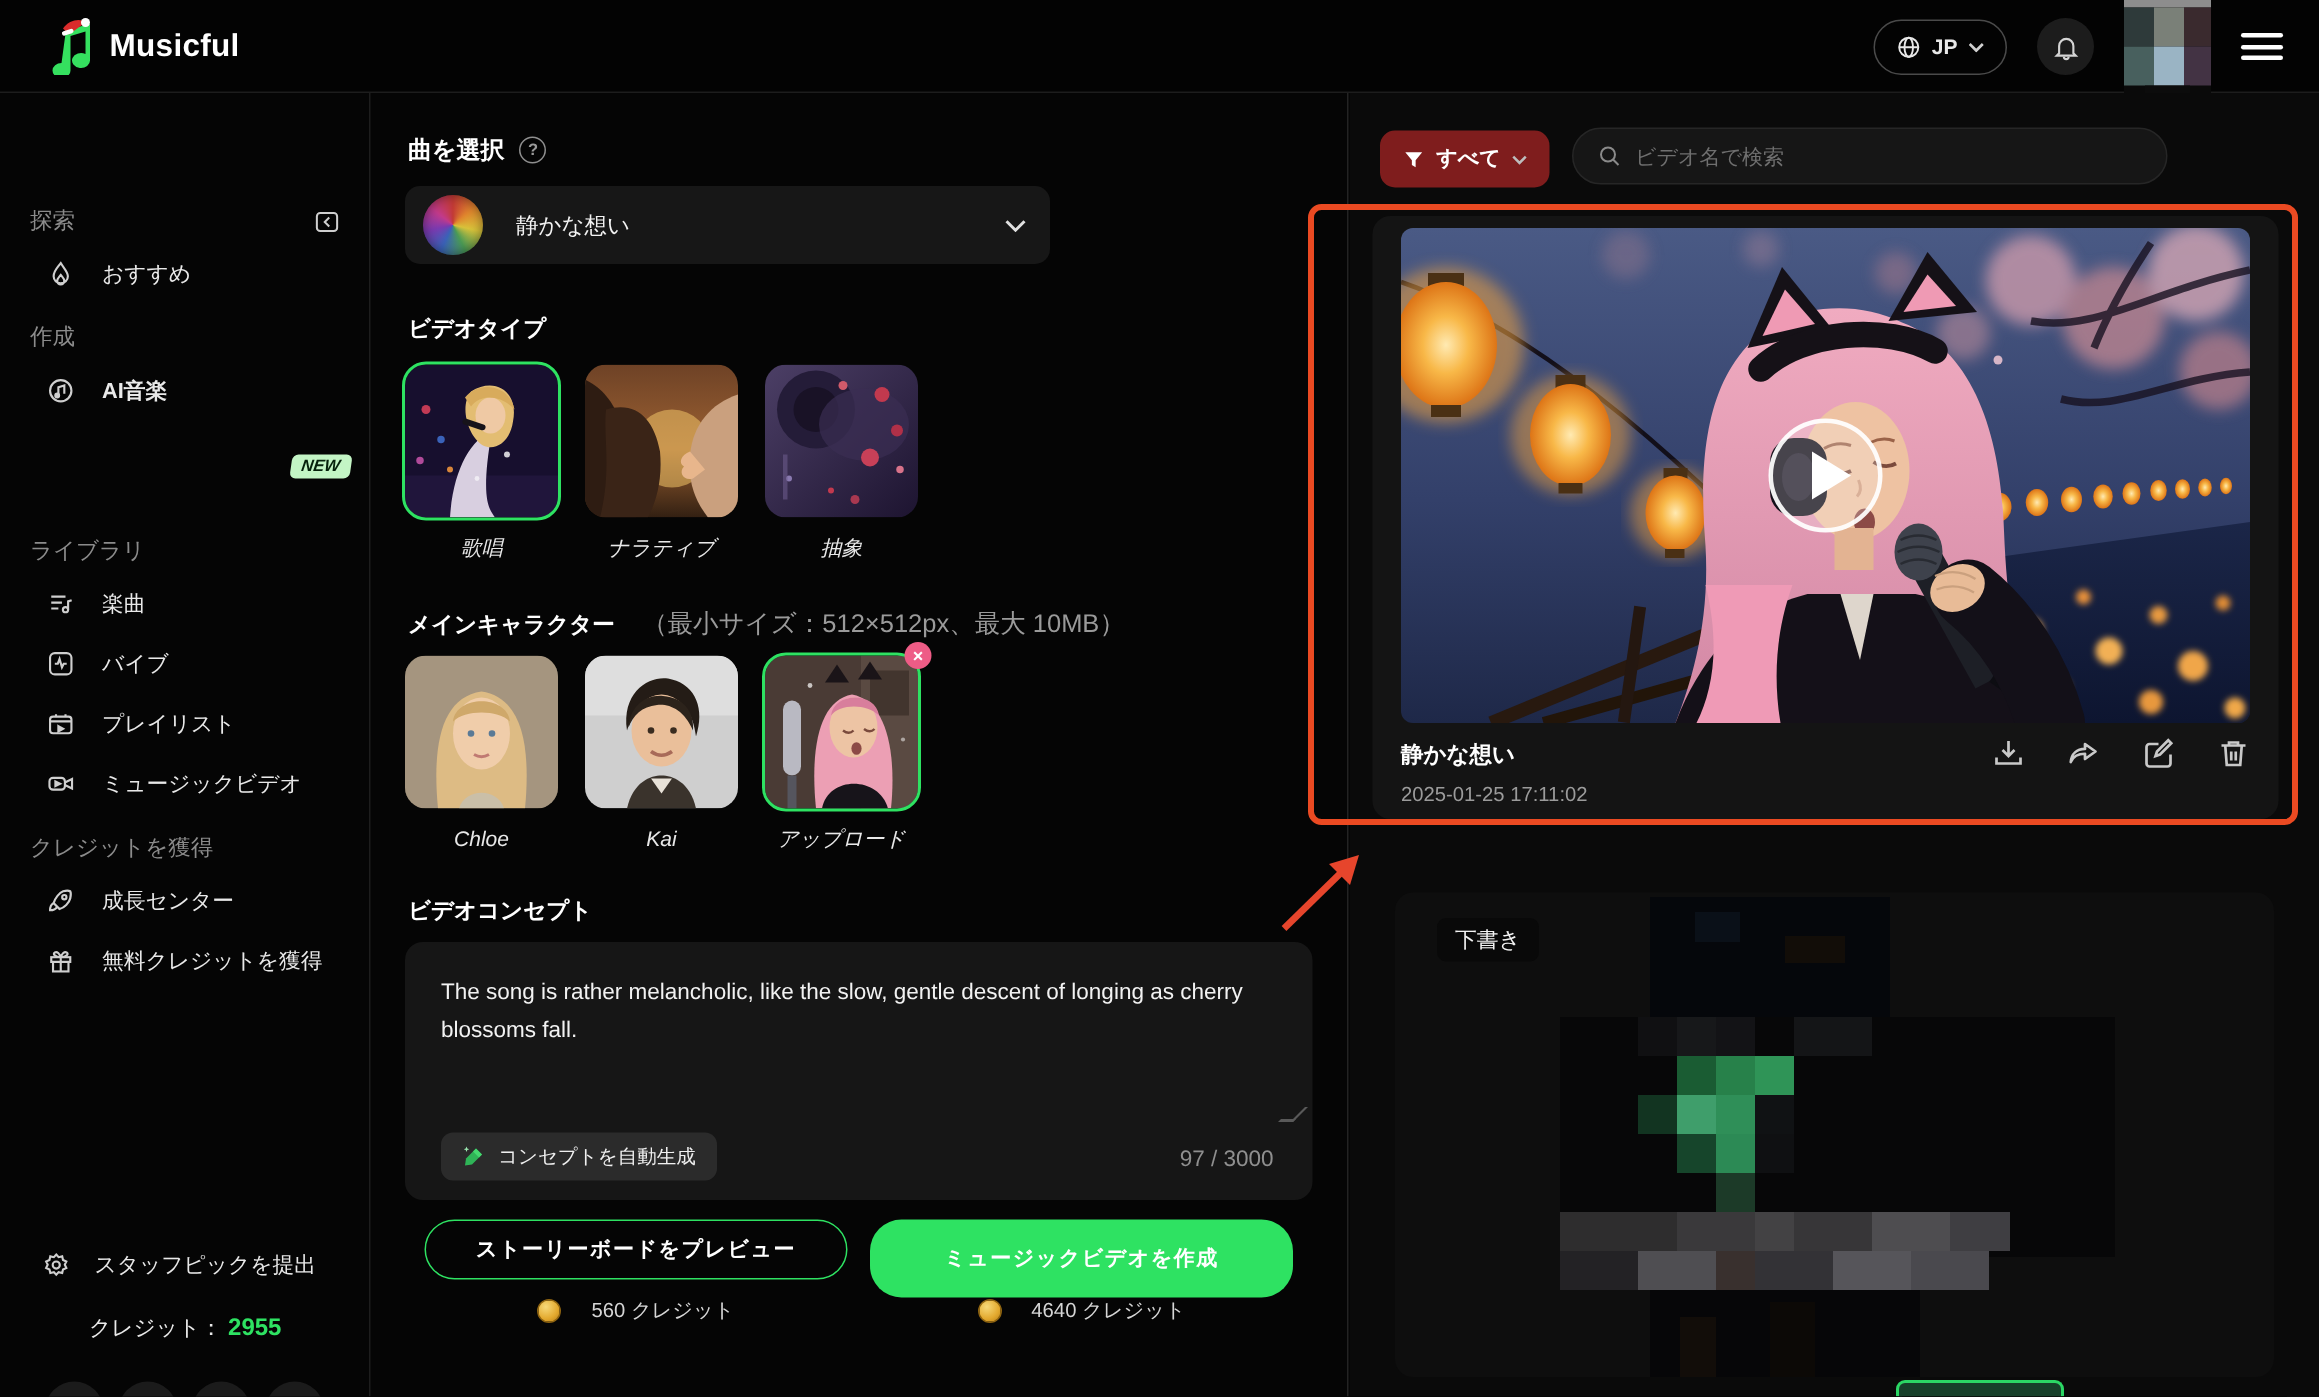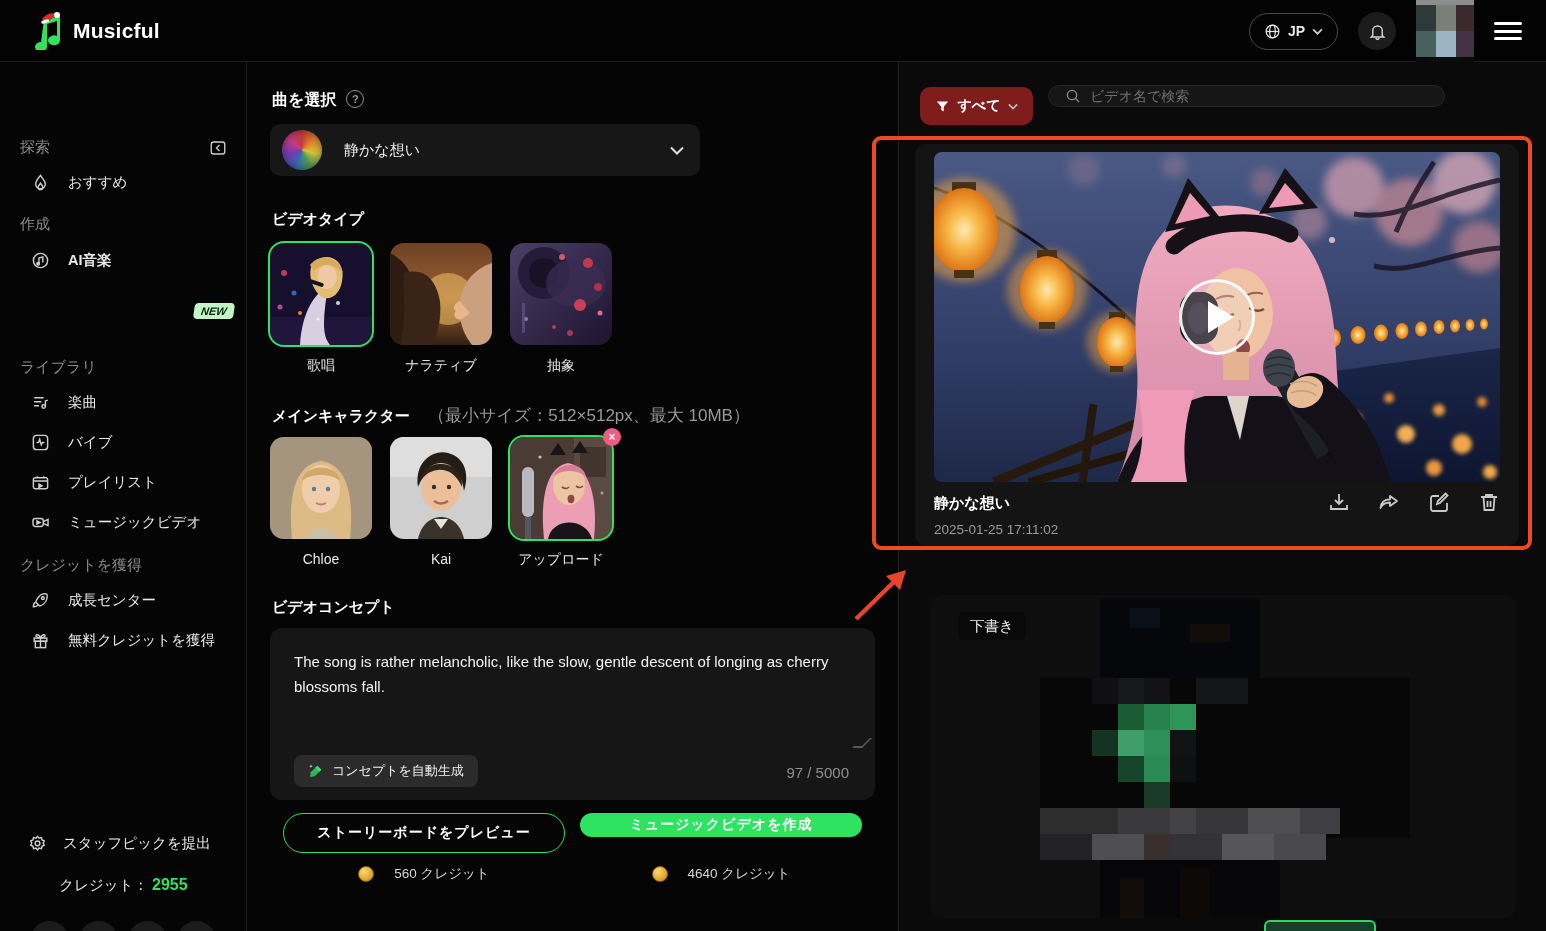--- a/index.html
+++ b/index.html
@@ -51,54 +51,54 @@
   .song-select { position:absolute; left:22px; top:62px; width:430px; height:52px; background:#171717;
     border-radius:10px; display:flex; align-items:center; cursor:pointer; }
   .album { width:40px; height:40px; border-radius:50%; margin-left:12px; flex:0 0 auto;
     background:conic-gradient(#c23a35,#e0862d,#d8c23a,#4a9a55,#3a62b8,#7a3ab0,#c23a8a,#c23a35);
     box-shadow:inset 0 0 8px rgba(0,0,0,.45); }
   .song-name { margin-left:22px; font-size:15px; color:#f2f2f2; }
   .song-chevron { margin-left:auto; margin-right:16px; color:#dedede; }
 
   .thumb { position:absolute; width:102px; height:102px; border-radius:14px; overflow:hidden; cursor:pointer; }
   .thumb.sel { outline:2px solid #2ee262; outline-offset:0; }
-  .thumb-label { position:absolute; width:102px; text-align:center; font-size:14px; color:#e8e8e8; }
+  .thumb-label { position:absolute; width:102px; text-align:center; font-size:14px; color:#e8e8e8;font-style:italic; }
   .note { font-size:17px; color:#9a9a9a; font-weight:400; }
   .x-badge { position:absolute; width:18px; height:18px; border-radius:50%; background:#ee5c86; color:#fff;
     font-size:12px; font-weight:700; display:flex; align-items:center; justify-content:center;
     line-height:1; cursor:pointer; z-index:3; }
 
   .concept-box { position:absolute; left:22px; top:566px; width:605px; height:172px; background:#161616; border-radius:12px; }
   .concept-text { position:absolute; left:0; top:0; width:605px; height:118px; background:transparent; border:none;
     resize:none; outline:none; color:#f2f2f2; font-size:15px; line-height:1.65; padding:22px 40px 0 24px;
     font-family:"Liberation Sans","DejaVu Sans",sans-serif; }
   .auto-btn { position:absolute; left:24px; bottom:13px; height:32px; background:#2b2b2b; border:none;
     border-radius:8px; color:#f0f0f0; font-size:13px; display:flex; align-items:center; gap:8px;
     padding:0 14px; cursor:pointer; font-family:inherit; }
   .counter { position:absolute; right:26px; bottom:19px; font-size:15px; color:#8f8f8f; }
   .resize-h { position:absolute; right:8px; bottom:52px; width:10px; height:10px;
     border-right:2px solid #6a6a6a; border-bottom:2px solid #6a6a6a; transform:skew(-45deg) rotate(0deg); opacity:.8; }
 
   .btn-row-left { position:absolute; left:35px; top:751px; width:282px; height:40px; border-radius:21px;
     border:1.5px solid #2ee262; background:transparent; color:#fff; font-size:14px; font-weight:700;
     letter-spacing:1px; cursor:pointer; font-family:inherit; }
-  .btn-row-right { position:absolute; left:332px; top:751px; width:282px; height:24px; border-radius:21px;
+  .btn-row-right { position:absolute; left:332px; top:751px; width:282px; height:52px; border-radius:21px;
     border:none; background:#2ee262; color:#fff; font-size:14px; font-weight:700; letter-spacing:1px;
     cursor:pointer; font-family:inherit; }
   .cost { position:absolute; top:803px; width:282px; display:flex; align-items:center; justify-content:center;
     gap:20px; font-size:13.5px; color:#d6d6d6; }
   .coin { width:16px; height:16px; border-radius:50%; flex:0 0 auto;
     background:radial-gradient(circle at 35% 30%,#f7d979,#e3a92e 60%,#b57c16); border:1px solid #8f6410; }
 
   
   .rpanel { position:absolute; left:900px; top:62px; width:646px; height:869px; background:#0a0a0a; }
   .filter-pill { position:absolute; left:920px; top:87px; width:113px; height:38px; background:#7f1d1d;
     border-radius:10px; display:flex; align-items:center; justify-content:center; gap:8px; cursor:pointer; }
   .filter-pill .txt { font-size:14px; font-weight:700; color:#fff; }
-  .search { position:absolute; left:1048px; top:85px; width:397px; height:22px; background:#161616;
+  .search { position:absolute; left:1048px; top:85px; width:397px; height:38px; background:#161616;
     border:1px solid #262626; border-radius:19px; display:flex; align-items:center; gap:9px; padding:0 16px; }
   .search input { flex:1; background:transparent; border:none; outline:none; color:#e8e8e8; font-size:14px;
     font-family:inherit; }
   .search input::placeholder { color:#6f6f6f; }
 
   .video-card { position:absolute; left:915px; top:144px; width:604px; height:402px; background:#141414; border-radius:12px; }
   .vthumb { position:absolute; left:19px; top:8px; width:566px; height:330px; border-radius:8px; overflow:hidden; cursor:pointer; }
   .play-btn { position:absolute; left:245px; top:127px; width:76px; height:76px; border-radius:50%;
     background:rgba(255,255,255,.22); border:3px solid rgba(255,255,255,.92); display:flex; align-items:center;
     justify-content:center; cursor:pointer; z-index:2; }
@@ -457,21 +457,21 @@
       <textarea class="concept-text" spellcheck="false" style="">The song is rather melancholic, like the slow, gentle descent of longing as cherry blossoms fall.</textarea>
       <div class="resize-h"></div>
       <button class="auto-btn">
         <svg width="16" height="16" viewBox="0 0 24 24">
           <path d="M14 4 L20 10 L10 20 L3 21 L4 14 Z" fill="#2fb457"></path>
           <path d="M14 4 L20 10 L17 13 L11 7 Z" fill="#45d86e"></path>
           <path d="M4.5 2 l.8 2 2 .8 -2 .8 -.8 2 -.8 -2 -2 -.8 2 -.8 Z" fill="#9be8b0"></path>
         </svg>
         <span>コンセプトを自動生成</span>
       </button>
-      <div class="counter">97 / 5000</div>
+      <div class="counter">97 / 3000</div>
     </div>
 
     <button class="btn-row-left">ストーリーボードをプレビュー</button>
     <button class="btn-row-right">ミュージックビデオを作成</button>
 
     <div class="cost" style="left:35px;">
       <span class="coin"></span>
       <span>560 クレジット</span>
     </div>
     <div class="cost" style="left:332px;">

